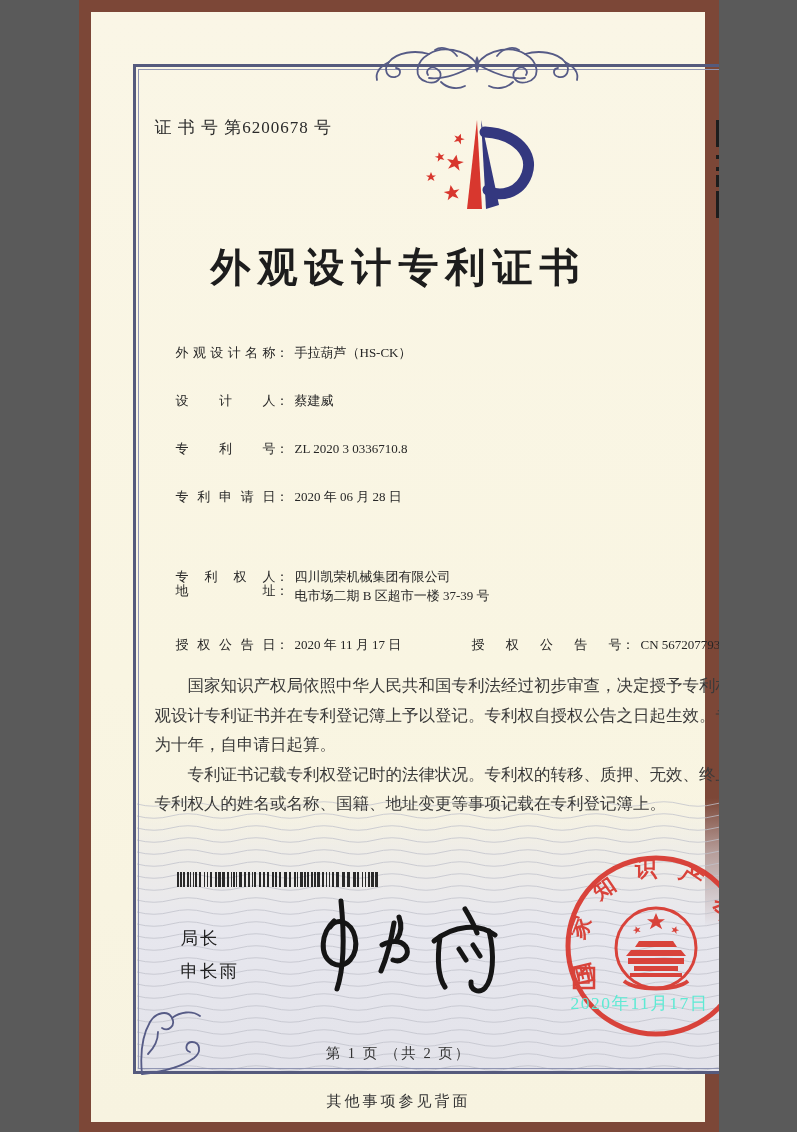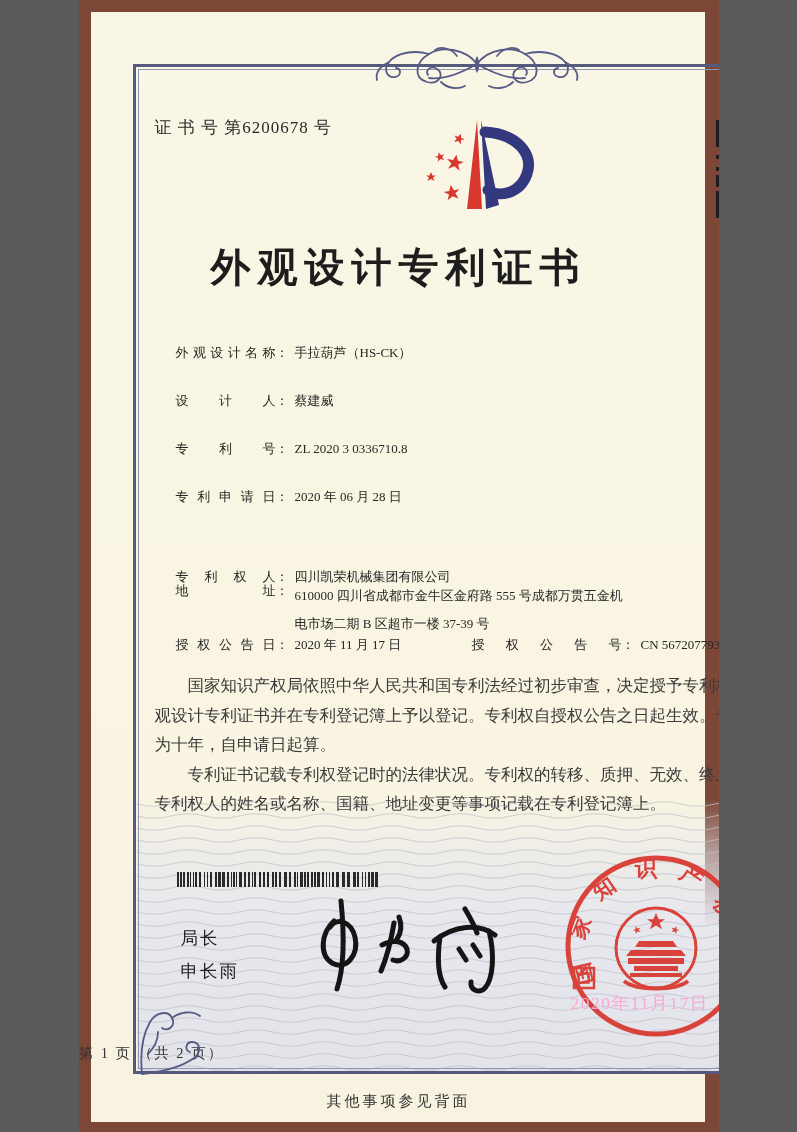--- a/index.html
+++ b/index.html
@@ -21,22 +21,22 @@
          letter-spacing:7px;color:#1d1d1d;z-index:4;}
   .row{left:97px;font-size:13px;color:#262626;z-index:4;white-space:nowrap;}
   .row .lbl{display:inline-block;width:100px;text-align:justify;text-align-last:justify;}
   .row .val{margin-left:6px;}
   .addr-lines{display:inline-block;vertical-align:top;margin-left:6px;line-height:28px;white-space:normal;}
   .grant2{position:absolute;left:296px;top:0;white-space:nowrap;}
   .grant2 .lbl2{display:inline-block;width:150px;text-align:justify;text-align-last:justify;}
   .paras{left:76px;top:671px;width:650px;z-index:4;}
   .paras p{margin:0;font-size:16.5px;line-height:29.5px;text-indent:2em;color:#3a3a3a;}
   .commissioner{left:102px;font-size:17.5px;letter-spacing:2px;color:#222;z-index:4;}
-  .seal-date{left:492px;top:991px;font-size:17.5px;letter-spacing:1.5px;color:#f9a8d4;z-index:6;}
-  .page-ind{left:0;right:0;top:1044px;font-size:14.5px;letter-spacing:2px;color:#333;z-index:4;}
+  .seal-date{left:492px;top:991px;font-size:17.5px;letter-spacing:1.5px;color:#5eead4;z-index:6;}
+  .page-ind{left:0;right:0;top:1044px;text-align:center;font-size:14.5px;letter-spacing:2px;color:#333;z-index:4;}
   .back-note{left:0;right:0;top:1092px;text-align:center;font-size:15px;letter-spacing:3px;color:#333;z-index:4;}
   svg{display:block;}
 </style>
 </head>
 <body>
 
 <div id="stage">
   <div class="paper"></div>
 
   <div class="band">
@@ -320,21 +320,21 @@
   <div class="abs row" style="top:440px">
     <span class="lbl">专利号</span><span>：</span><span class="val">ZL 2020 3 0336710.8</span>
   </div>
   <div class="abs row" style="top:488px">
     <span class="lbl">专利申请日</span><span>：</span><span class="val">2020 年 06 月 28 日</span>
   </div>
   <div class="abs row" style="top:568px">
     <span class="lbl">专利权人</span><span>：</span><span class="val">四川凯荣机械集团有限公司</span>
   </div>
   <div class="abs row" style="top:582px">
-    <span class="lbl">地址</span><span>：</span><span class="addr-lines"><span style="display:block">610000 四川省成都市金牛区金府路 555 号成都万贯五金机</span><span style="display:block">电市场二期 B 区超市一楼 37-39 号</span></span>
+    <span class="lbl">地址</span><span>：</span><span class="addr-lines"><span style="display:block">电市场二期 B 区超市一楼 37-39 号</span></span>
   </div>
   <div class="abs row" style="top:636px;width:650px">
     <span class="lbl">授权公告日</span><span>：</span><span class="val">2020 年 11 月 17 日</span>
     <span class="grant2">
       <span class="lbl2">授权公告号</span><span>：</span><span class="val">CN 567207793 S</span>
     </span>
   </div>
 
   <div class="abs paras">
     <p>国家知识产权局依照中华人民共和国专利法经过初步审查，决定授予专利权，颁发外观设计专利证书并在专利登记簿上予以登记。专利权自授权公告之日起生效。专利权期限为十年，自申请日起算。</p>

